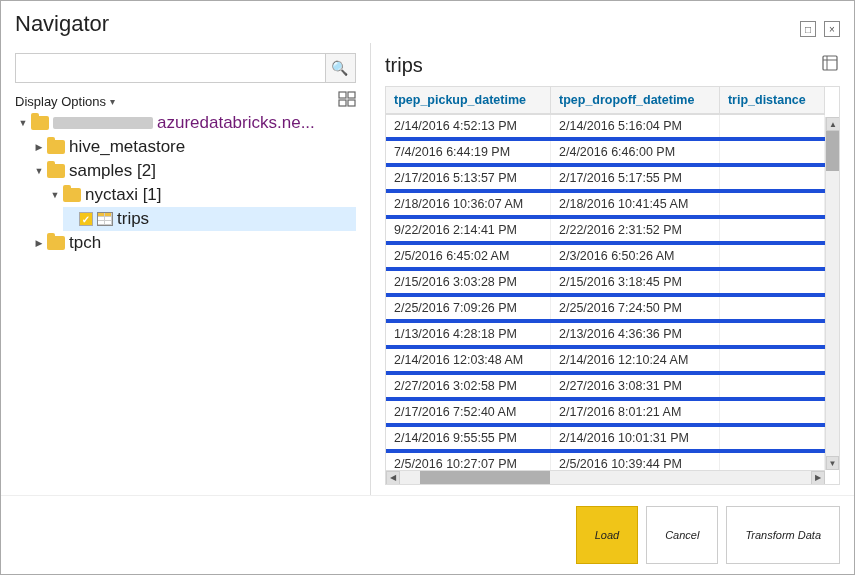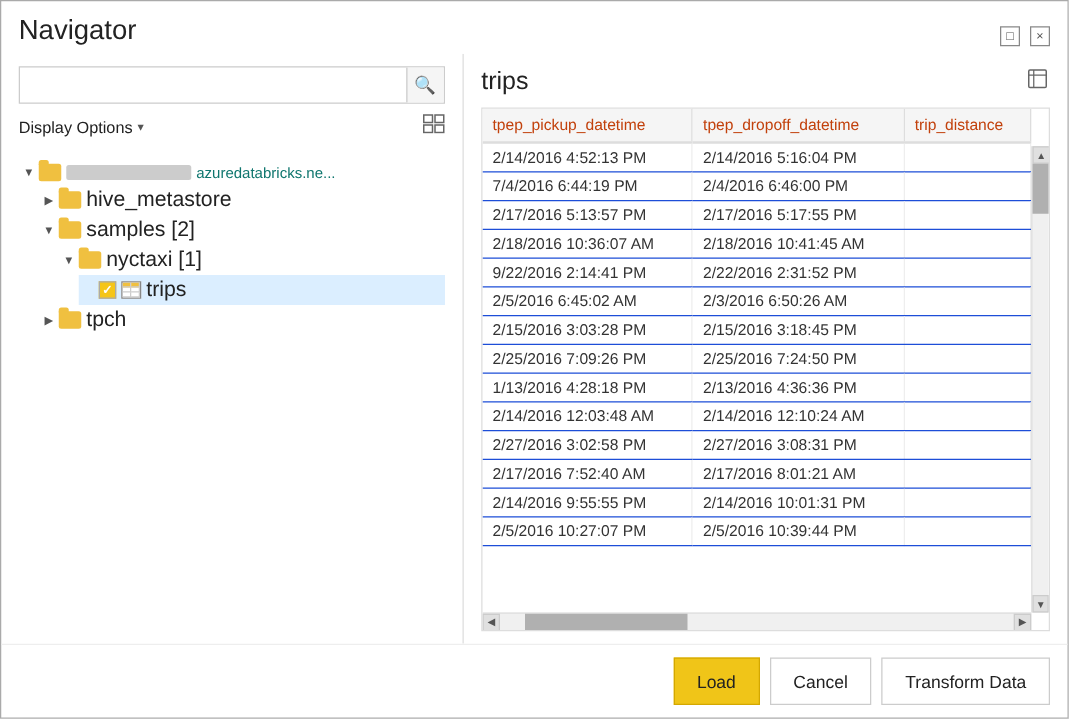--- a/index.html
+++ b/index.html
@@ -87,21 +87,21 @@
       display: flex;
       align-items: center;
       justify-content: center;
       color: #555;
       font-size: 14px;
     }
     .display-options-row {
       display: flex;
       align-items: center;
       justify-content: space-between;
-      margin-bottom: 16px;
+      margin-bottom: 0;
     }
     .display-options-btn {
       display: flex;
       align-items: center;
       gap: 4px;
       background: none;
       border: none;
       cursor: pointer;
       font-size: 13px;
       color: #222;
@@ -244,26 +244,26 @@
       width: 100%;
       border-collapse: collapse;
       font-size: 12.5px;
     }
     .data-table th {
       background: #f5f5f5;
       border-bottom: 2px solid #ddd;
       border-right: 1px solid #ddd;
       padding: 6px 8px;
       text-align: left;
-      font-weight: 400;
-      color: #c2410c;
+      font-weight: 700;
+      color: #0369a1;
       white-space: nowrap;
     }
     .data-table td {
-      border-bottom: 1px solid #1d4ed8;
+      border-bottom: 4px solid #1d4ed8;
       border-right: 1px solid #eee;
       padding: 4px 8px;
       color: #333;
       white-space: nowrap;
     }
     .table-scroll-wrapper {
       flex: 1;
       overflow: auto;
     }
     .scrollbar-v {
@@ -342,26 +342,27 @@
     
     .footer {
       display: flex;
       align-items: center;
       justify-content: flex-end;
       padding: 10px 14px;
       gap: 8px;
       border-top: 1px solid #eee;
     }
     .btn {
-      padding: 10px 18px;
-      font-size: 14px;
+      padding: 22px 18px;
+      font-size: 11px;
       cursor: pointer;
       border: 1px solid #ccc;
       background: #fff;
       color: #222;
+      font-style: italic;
     }
     .btn-primary {
       background: #f0c518;
       border: 1px solid #d4a800;
       color: #222;
       font-weight: 500;
     }
 
     
     .redacted {
@@ -409,21 +410,21 @@
         </button>
       </div>
 
       <div class="tree-area">
 
         <div class="tree-node">
           <div class="tree-node-row" style="padding-left: 0;">
             <span class="expander">▼</span>
             <span class="folder-icon"></span>
             <span class="redacted" style="width:100px;"></span>
-            <span style="color:#0f766e; font-size:12px; margin-left:4px;">azuredatabricks.ne...</span>
+            <span style="color:#701a75; font-size:17px; margin-left:4px;">azuredatabricks.ne...</span>
           </div>
         </div>
 
         <div class="tree-node indent1">
           <div class="tree-node-row">
             <span class="expander">▶</span>
             <span class="folder-icon"></span>
             <span class="node-label">hive_metastore</span>
           </div>
         </div>

